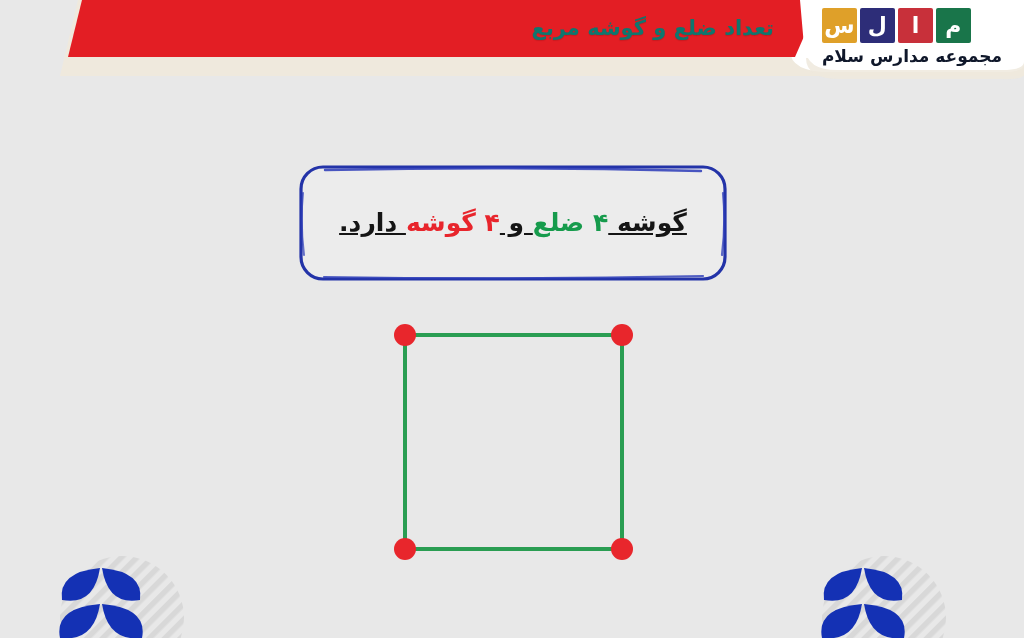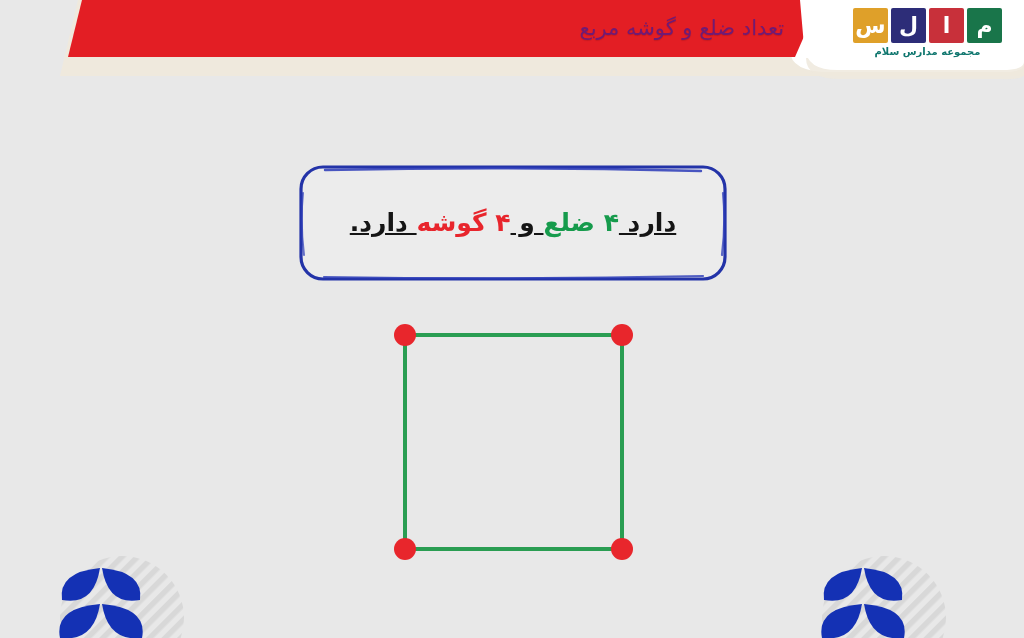--- a/index.html
+++ b/index.html
@@ -28,28 +28,28 @@
   }
   #header-svg {
     position: absolute;
     left: 0; top: 0;
     width: 1024px;
     height: 80px;
     display: block;
   }
   #header-title {
     position: absolute;
-    right: 240px;
+    right: 250px;
     top: 13px;
     width: 520px;
     text-align: right;
     direction: rtl;
-    color: #701a75;
+    color: #0f766e;
     font-size: 21px;
-    font-weight: normal;
+    font-weight: bold;
     letter-spacing: 0px;
     line-height: 30px;
     white-space: nowrap;
     text-shadow: 0 1px 1px rgba(0,0,0,0.12);
     z-index: 8;
   }
 
   
   #logo {
     position: absolute;
@@ -72,23 +72,23 @@
     color: #ffffff;
     font-size: 22px;
     font-weight: bold;
     line-height: 35px;
     text-align: center;
     direction: rtl;
   }
   #logo-sub {
     margin-top: 3px;
     direction: rtl;
-    font-size: 10px;
-    font-weight: bold;
-    color: #0f766e;
+    font-size: 17px;
+    font-weight: bold;
+    color: #0f172a;
     letter-spacing: -0.3px;
     white-space: nowrap;
     text-align: center;
   }
 
   
   #statement-box {
     position: absolute;
     left: 297px;
     top: 163px;
@@ -181,21 +181,21 @@
     <svg id="statement-border" viewBox="0 0 432 120">
       <rect x="4" y="4" width="424" height="112" rx="22" ry="22" fill="#ececec" stroke="#2333a8" stroke-width="3.2"></rect>
       <path d="M 28 7 Q 215 3 404 8" fill="none" stroke="#2b3bb8" stroke-width="2.4" stroke-linecap="round" opacity="0.85"></path>
       <path d="M 27 114 Q 216 117 406 113" fill="none" stroke="#2b3bb8" stroke-width="2.2" stroke-linecap="round" opacity="0.8"></path>
       <path d="M 426 30 Q 429 60 425 92" fill="none" stroke="#2b3bb8" stroke-width="2.2" stroke-linecap="round" opacity="0.75"></path>
       <path d="M 6 30 Q 3 60 7 92" fill="none" stroke="#2b3bb8" stroke-width="2.0" stroke-linecap="round" opacity="0.7"></path>
     </svg>
 
     <div id="statement-inner">
       <div id="statement-text">
-        <span class="seg-black">دارد </span><span class="seg-green">۴ ضلع</span><span class="seg-black"> و </span><span class="seg-red">۴ گوشه</span><span class="seg-black"> دارد.</span>
+        <span class="seg-black">گوشه </span><span class="seg-green">۴ ضلع</span><span class="seg-black"> و </span><span class="seg-red">۴ گوشه</span><span class="seg-black"> دارد.</span>
       </div>
     </div>
   </div>
 
   <svg id="square-figure" viewBox="0 0 268 266">
     <g>
       <line x1="25" y1="25" x2="242" y2="25" stroke="#2a9d52" stroke-width="4"></line>
       <line x1="242" y1="25" x2="242" y2="239" stroke="#2a9d52" stroke-width="4"></line>
       <line x1="242" y1="239" x2="25" y2="239" stroke="#2a9d52" stroke-width="4"></line>
       <line x1="25" y1="239" x2="25" y2="25" stroke="#2a9d52" stroke-width="4"></line>

